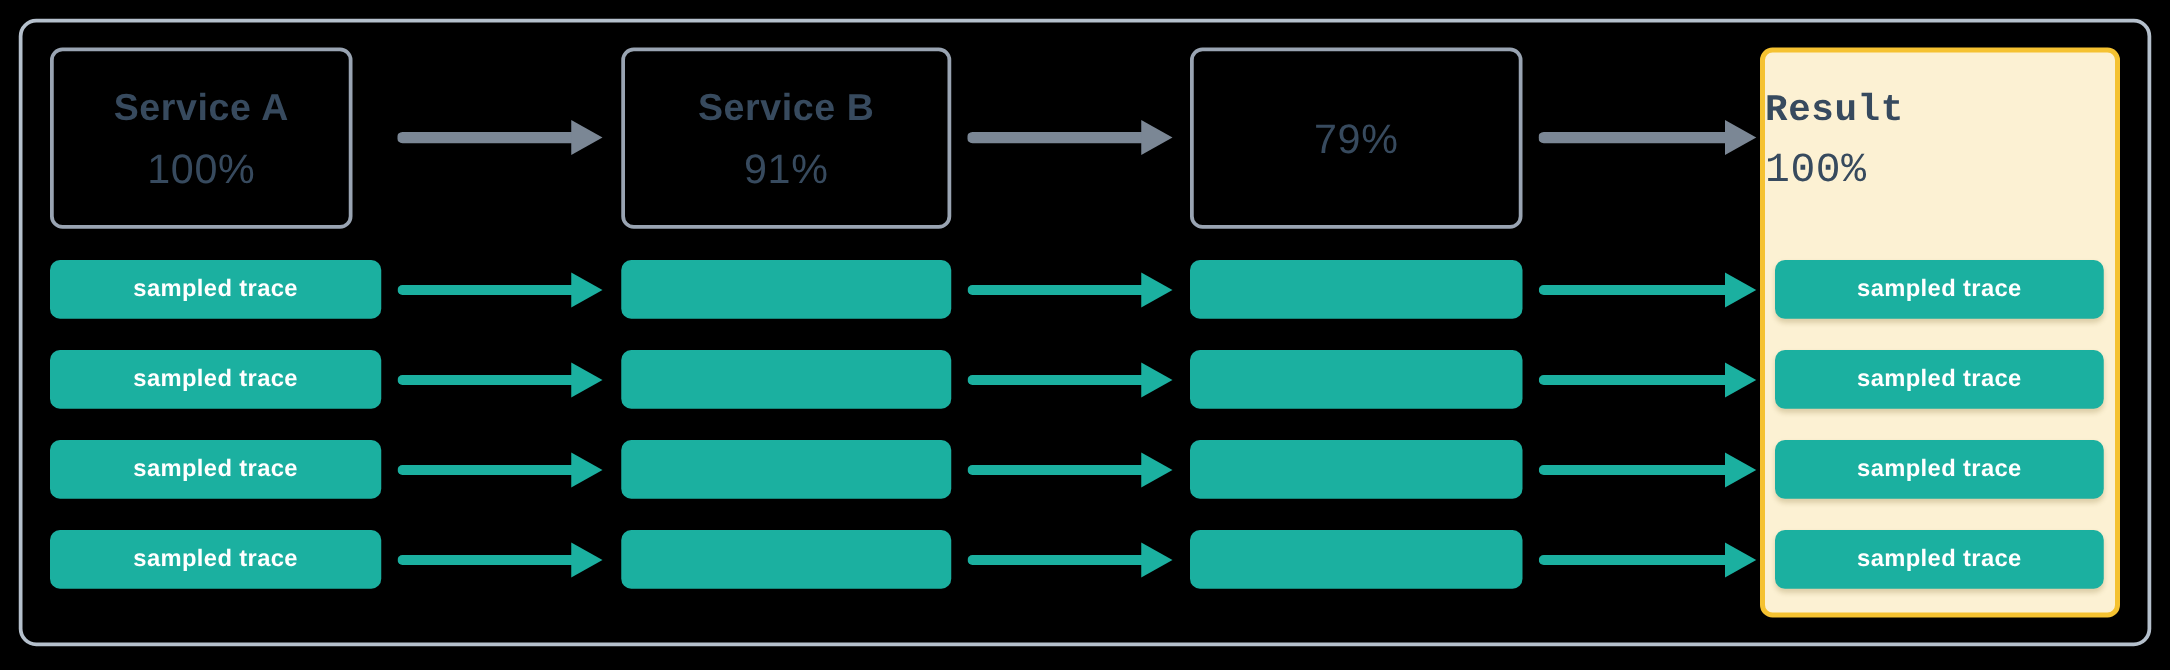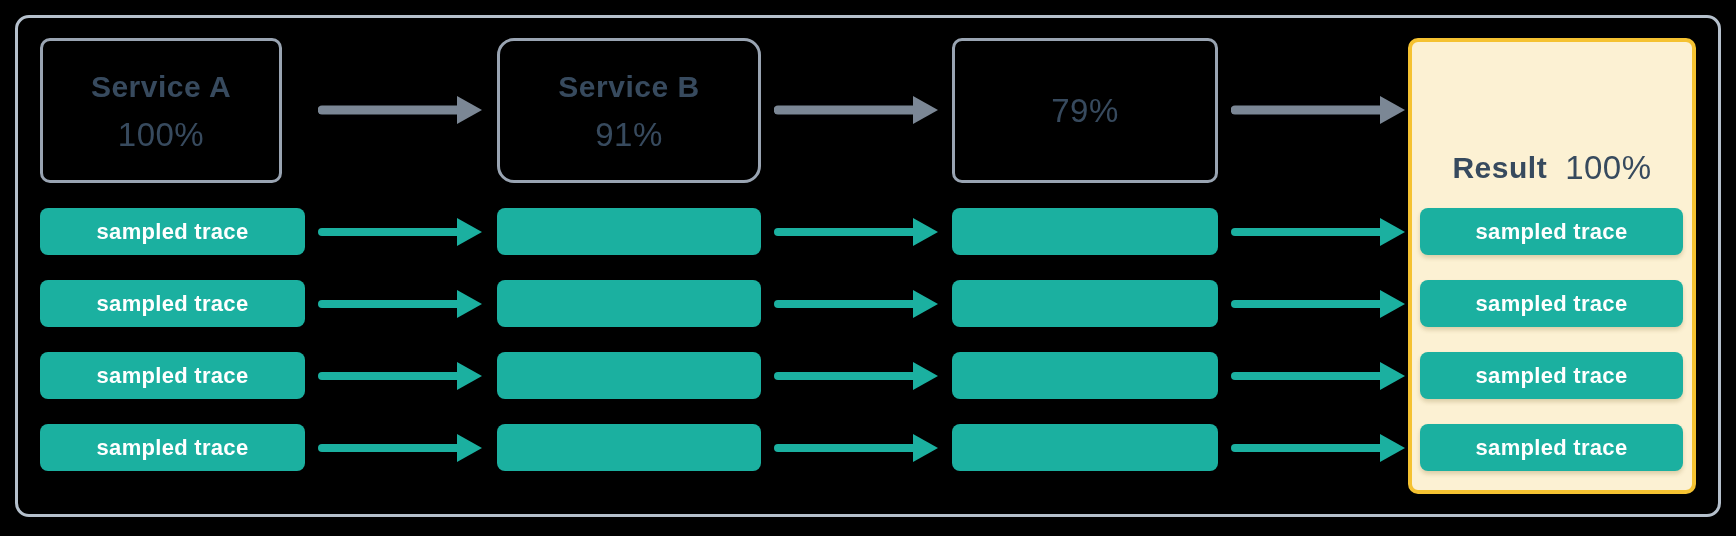--- a/index.html
+++ b/index.html
@@ -38,50 +38,50 @@
   .result-box{
     position:absolute;left:1408px;top:38px;
     width:288px;height:456px;
     background:var(--result-fill,#fcf1d3);
     border:4px solid var(--result-border,#f5c231);
     border-radius:10px;
     box-sizing:border-box;
   }
   .result-head{
     position:absolute;left:0;top:0;width:100%;height:141px;
-    display:flex;flex-direction:row;
-    align-items:flex-end;justify-content:center;gap:18px;
+    display:flex;flex-direction:column;
+    align-items:flex-start;justify-content:center;gap:18px;font-family:Liberation Mono, monospace;
   }
   .bar{
     position:absolute;height:47px;
     background:var(--teal,#1bb0a0);
     border-radius:8px;
     box-sizing:border-box;
     display:flex;align-items:center;justify-content:center;
     color:var(--bar-text,#ffffff);
-    font-size:22px;font-weight:bold;
+    font-size:19px;font-weight:bold;
     letter-spacing:0.3px;
   }
   .bar.in-result{
     box-shadow:0 3px 4px rgba(110,85,20,0.22);
   }
   svg.arrow{position:absolute;display:block;}
 </style>
 </head>
 <body>
 
 <div class="canvas">
   <div class="frame"></div>
 
   <div class="svc-box" style="left:40px;width:242px;">
     <div class="svc-name">Service A</div>
     <div class="svc-rate">100%</div>
   </div>
 
-  <div class="svc-box" style="left:497px;width:264px;border-radius:17px;">
+  <div class="svc-box" style="left:497px;width:264px;">
     <div class="svc-name">Service B</div>
     <div class="svc-rate">91%</div>
   </div>
 
   <div class="svc-box" style="left:952px;width:266px;">
     <div class="svc-rate">79%</div>
   </div>
 
   <div class="result-box">
     <div class="result-head">

